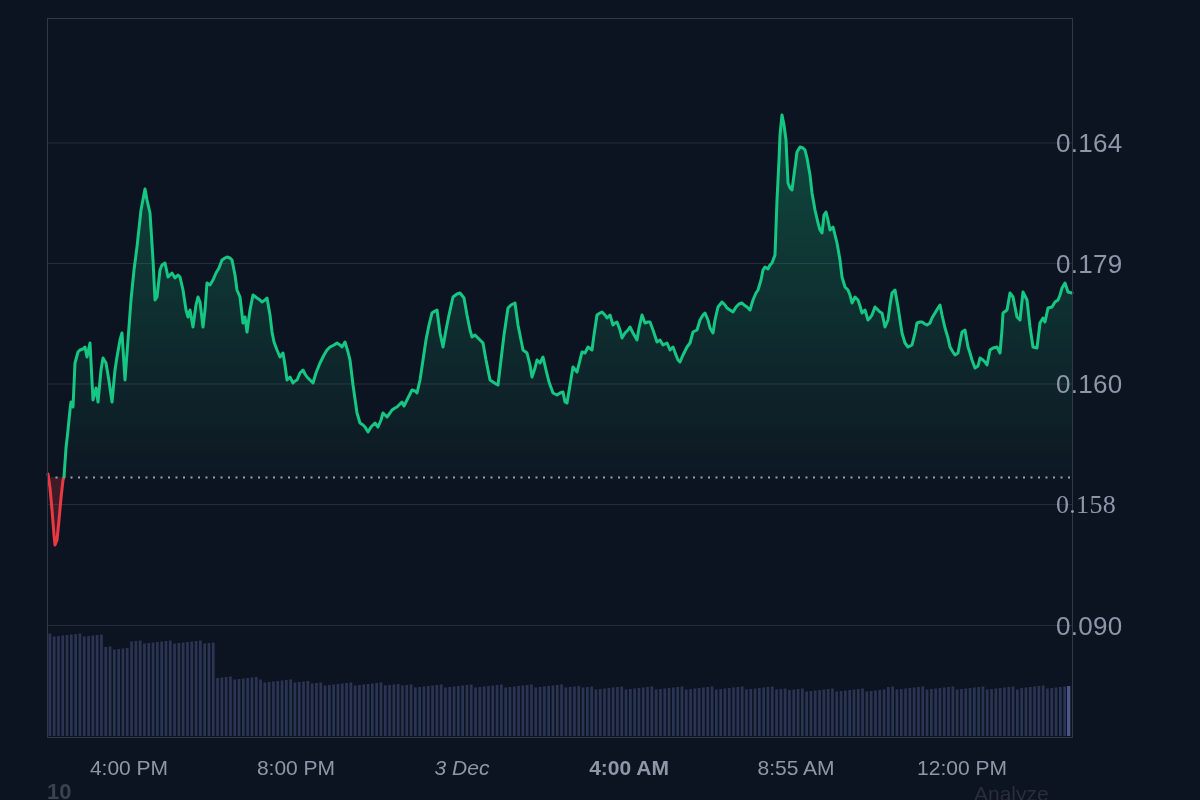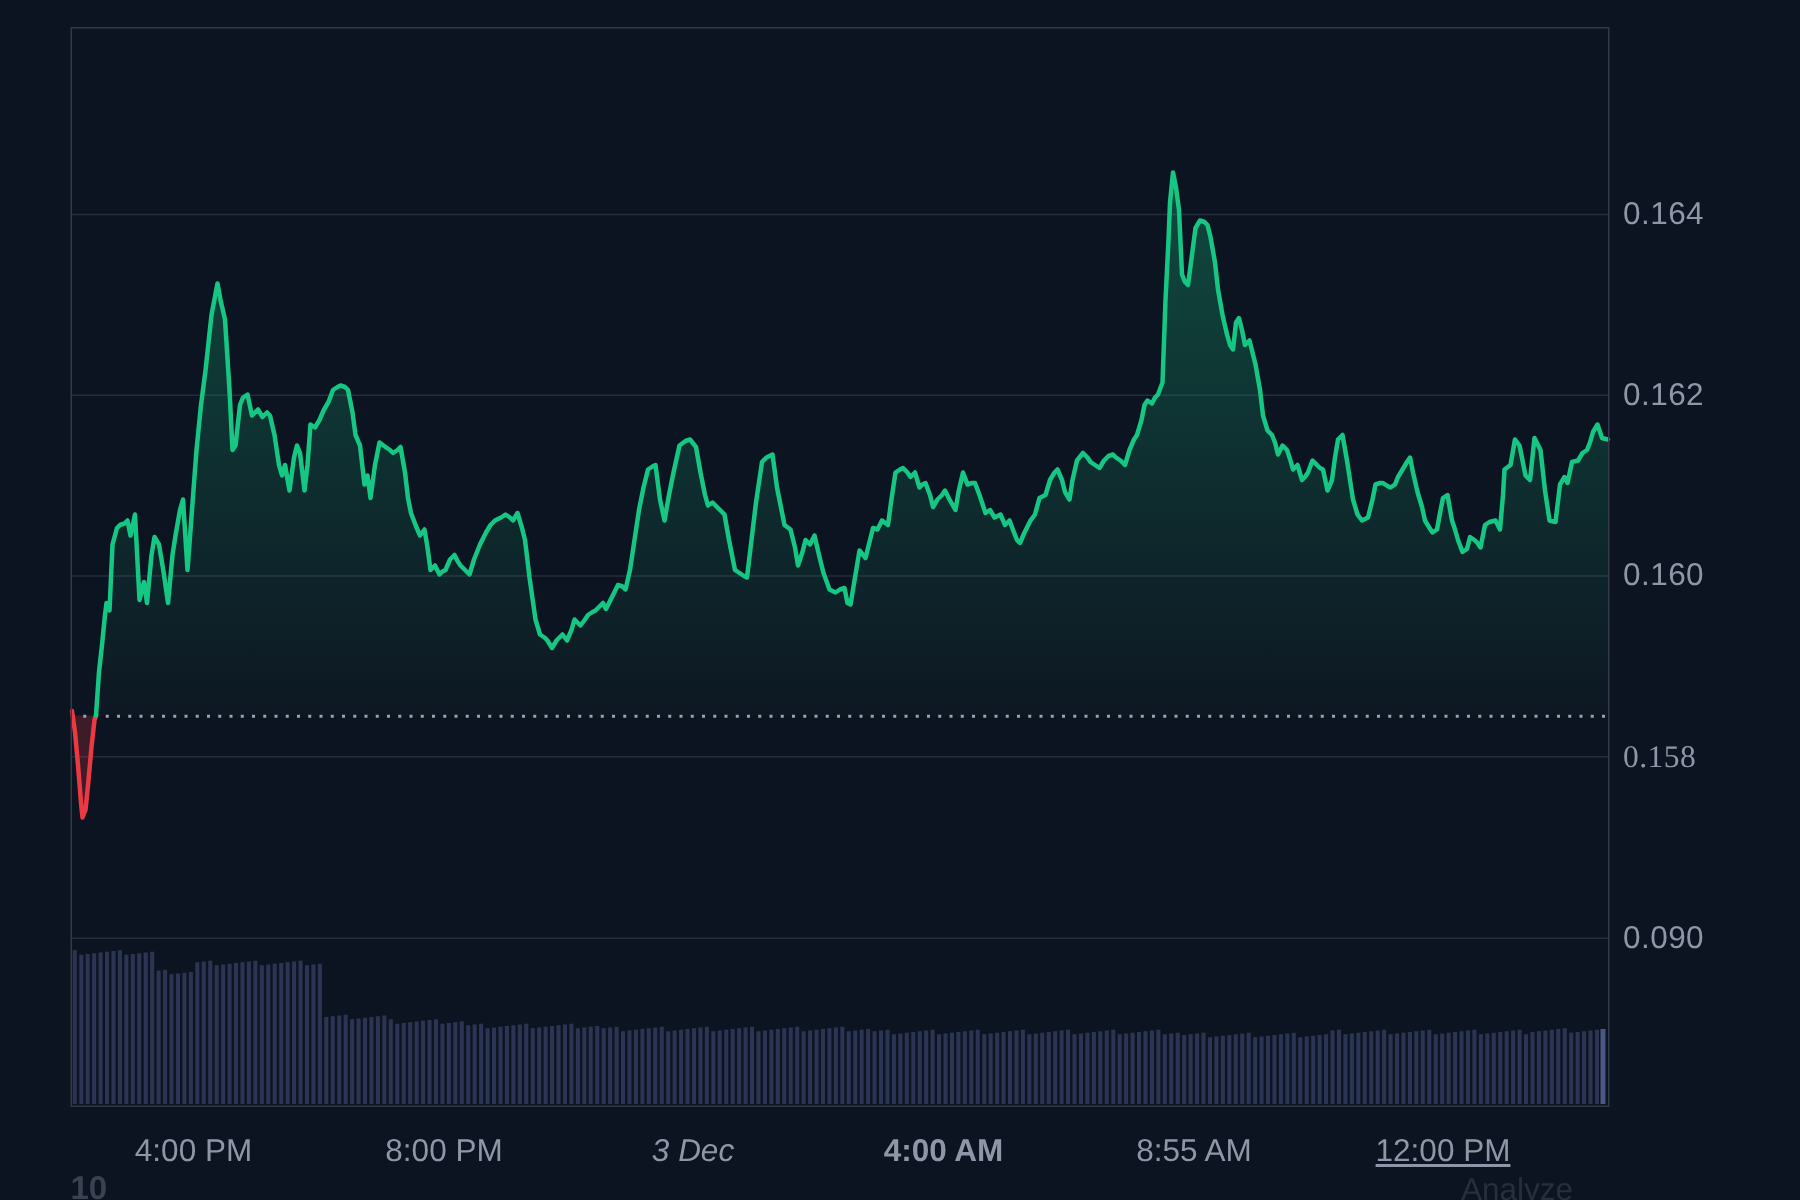--- a/index.html
+++ b/index.html
@@ -4,22 +4,22 @@
 <style>
   html,body{margin:0;padding:0;}
   body{
     width:1200px;height:800px;overflow:hidden;
     background:var(--bg,#0D1421);
     font-family:"Liberation Sans",sans-serif;
   }
   .stage{position:relative;width:1200px;height:800px;}
   #chart-svg{position:absolute;left:0;top:0;}
   .ylab{
-    position:absolute;left:1082px;transform:translateY(-50%);
-    color:var(--axis-text,#8E96A8);font-size:21px;letter-spacing:.3px;white-space:nowrap;
+    position:absolute;left:1056px;transform:translateY(-50%);
+    color:var(--axis-text,#8E96A8);font-size:26px;letter-spacing:.3px;white-space:nowrap;
   }
   .xlab{
     position:absolute;top:756px;transform:translateX(-50%);
     color:var(--axis-text,#8E96A8);font-size:21px;white-space:nowrap;
   }
   .crop10{
     position:absolute;left:47px;top:781px;
     color:var(--muted-text,#3A4150);font-size:22px;font-weight:bold;line-height:1;
   }
   .analyze{
@@ -286,28 +286,28 @@
         <rect x="1067.6" y="686.0" width="2.7" height="50.0" fill="#2C3454"></rect>
         <rect x="1067" y="686" width="3.2" height="50" fill="#4A5684"></rect>
       </g>
       <line x1="48" x2="1071" y1="477.5" y2="477.5" stroke="#99A2B0" stroke-width="2" stroke-dasharray="2 5.5"></line>
       <path d="M48,474 L50,488 L52,510 L54,535 L55,545 L57,540 L59,520 L61,498 L63,480 L64,477" fill="none" stroke="#EA3943" stroke-width="3" stroke-linejoin="round" stroke-linecap="round"></path>
       <path d="M64,477 L66,448 L68,430 L70,410 L71,402 L73,407 L75,363 L78,352 L80,350 L83,349 L85,347 L87,357 L90,343 L93,400 L96,388 L98,402 L101,370 L103,358 L106,363 L109,381 L112,402 L115,370 L117,357 L120,340 L122,333 L125,380 L128,340 L131,300 L134,270 L137,247 L141,210 L145,189 L147,200 L150,213 L153,260 L155,300 L157,297 L160,270 L162,265 L165,263 L168,277 L172,273 L175,278 L178,275 L180,277 L183,290 L186,310 L188,317 L190,310 L193,327 L196,305 L198,297 L200,302 L203,327 L205,310 L207,283 L210,285 L213,280 L216,273 L219,268 L222,260 L225,258 L227,257 L230,258 L232,260 L235,275 L237,290 L240,297 L243,323 L245,317 L247,332 L250,310 L253,295 L257,298 L260,300 L262,302 L265,300 L267,298 L270,315 L272,332 L274,342 L277,350 L280,357 L283,353 L285,365 L287,380 L290,377 L293,383 L295,381 L297,380 L300,373 L303,370 L305,374 L307,377 L310,380 L313,383 L316,373 L320,363 L324,355 L327,350 L330,347 L334,345 L337,343 L340,345 L342,347 L345,342 L348,352 L350,360 L353,385 L357,413 L360,423 L363,425 L365,427 L368,432 L371,427 L375,423 L378,427 L381,420 L383,413 L387,417 L390,413 L392,410 L395,408 L397,407 L400,404 L402,402 L404,406 L407,400 L410,394 L412,390 L415,391 L417,393 L420,380 L423,360 L426,340 L429,325 L432,313 L435,311 L437,310 L440,333 L443,347 L446,330 L449,315 L453,297 L457,294 L460,293 L464,298 L467,315 L470,330 L472,337 L475,335 L478,338 L480,340 L483,343 L486,360 L490,380 L493,382 L496,384 L498,385 L501,360 L504,335 L508,308 L511,305 L515,303 L518,325 L521,340 L523,350 L527,353 L530,365 L532,377 L535,368 L537,360 L540,363 L543,357 L546,370 L549,382 L553,393 L557,395 L560,393 L563,392 L565,402 L567,403 L570,385 L573,367 L577,372 L580,360 L582,352 L585,353 L588,347 L592,350 L594,335 L597,315 L600,313 L602,312 L605,315 L607,318 L610,315 L613,325 L615,323 L617,322 L620,330 L622,338 L625,333 L628,330 L630,327 L633,333 L637,340 L639,328 L642,315 L645,323 L648,322 L650,322 L653,330 L657,342 L660,340 L663,345 L665,344 L667,343 L670,350 L673,347 L676,355 L678,360 L680,362 L683,355 L687,347 L690,343 L693,332 L697,330 L700,320 L703,315 L705,313 L708,320 L710,328 L713,333 L715,320 L718,307 L722,302 L725,305 L727,308 L730,310 L733,312 L736,307 L739,304 L742,303 L744,305 L747,307 L750,310 L753,300 L756,293 L758,290 L761,280 L763,270 L765,267 L768,269 L770,265 L772,263 L775,255 L777,200 L779,160 L780,135 L782,115 L784,125 L786,140 L788,183 L790,188 L792,190 L794,175 L797,152 L800,147 L803,148 L805,150 L807,158 L810,175 L812,193 L815,210 L818,223 L820,230 L822,233 L824,215 L826,212 L828,220 L830,230 L833,227 L835,235 L837,243 L840,260 L842,277 L845,287 L848,290 L850,295 L852,303 L855,297 L858,300 L860,306 L862,313 L865,310 L868,320 L870,318 L872,315 L875,307 L878,310 L880,312 L882,313 L885,327 L888,320 L890,305 L892,293 L895,290 L898,307 L900,320 L902,333 L905,343 L908,347 L910,346 L912,345 L915,333 L917,323 L920,322 L922,322 L925,324 L927,325 L930,323 L932,318 L935,313 L938,308 L940,305 L942,315 L945,328 L948,338 L950,347 L953,352 L955,355 L958,353 L960,342 L962,332 L965,330 L968,347 L970,353 L972,360 L975,368 L978,366 L980,358 L983,360 L985,362 L987,365 L990,350 L993,348 L997,347 L1000,353 L1002,330 L1003,313 L1007,310 L1010,293 L1013,297 L1015,307 L1017,317 L1020,320 L1023,292 L1025,296 L1027,300 L1030,327 L1033,347 L1037,348 L1040,323 L1043,318 L1045,322 L1048,308 L1052,307 L1055,302 L1058,300 L1060,295 L1062,288 L1065,283 L1068,292 L1072,293" fill="none" stroke="#16C784" stroke-width="3" stroke-linejoin="round" stroke-linecap="round"></path>
       <rect x="47.5" y="18.5" width="1025" height="719" fill="none" stroke="#313848" stroke-width="1"></rect>
     </svg>
   <div id="y-axis">
       <div class="ylab" style="top: 143px;">0.164</div>
-      <div class="ylab" style="top: 263.5px;">0.162</div>
+      <div class="ylab" style="top: 263.5px;">0.179</div>
       <div class="ylab" style="top: 384px; text-align: center;">0.160</div>
       <div class="ylab" style="top: 504.5px; font-family: Liberation Serif, serif;">0.158</div>
       <div class="ylab" style="top: 625.5px;">0.090</div>
     </div>
   <div id="x-axis">
       <div class="xlab" style="left: 129px;">4:00 PM</div>
       <div class="xlab" style="left: 296px;">8:00 PM</div>
       <div class="xlab" style="left: 462px; font-style: italic;">3 Dec</div>
       <div class="xlab" style="left: 629px; font-weight: bold;">4:00 AM</div>
       <div class="xlab" style="left: 796px;">8:55 AM</div>
-      <div class="xlab" style="left: 962px; text-decoration: underline;">12:00 PM</div>
+      <div class="xlab" style="left: 962px;">12:00 PM</div>
     </div>
   <div class="crop10">10</div>
   <div class="analyze">Analyze</div>
 </div>
 
 </body></html>

